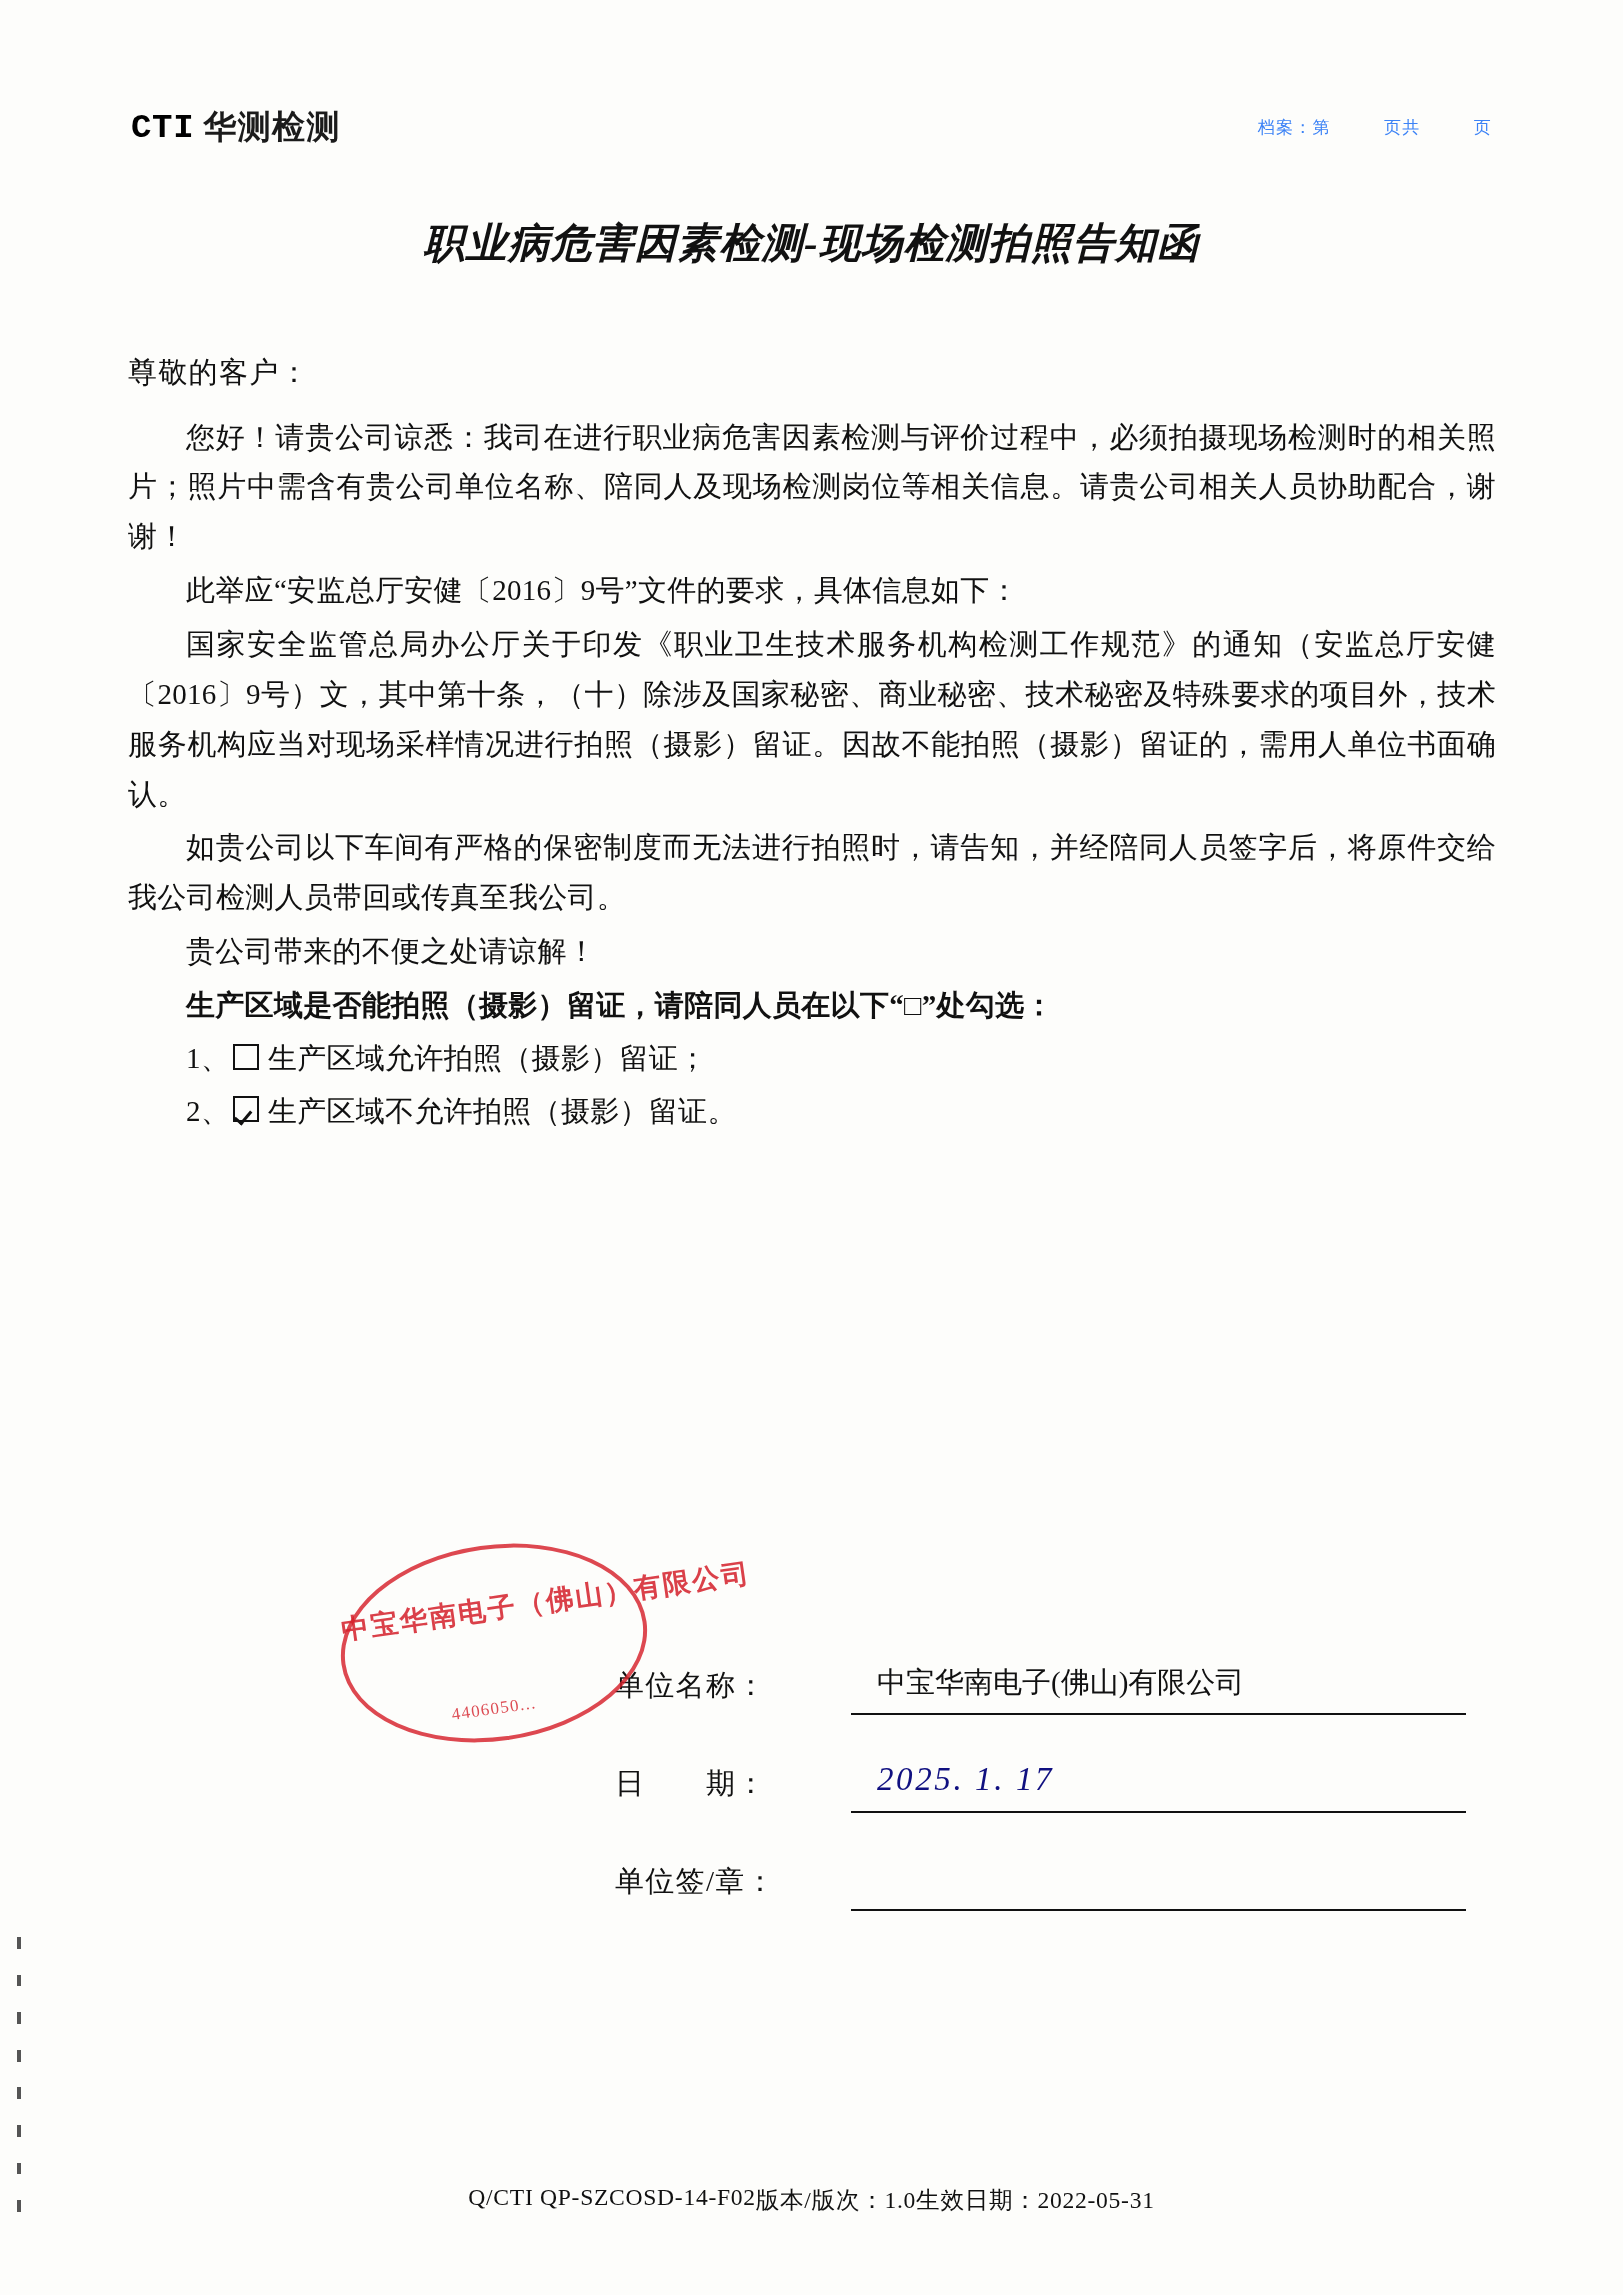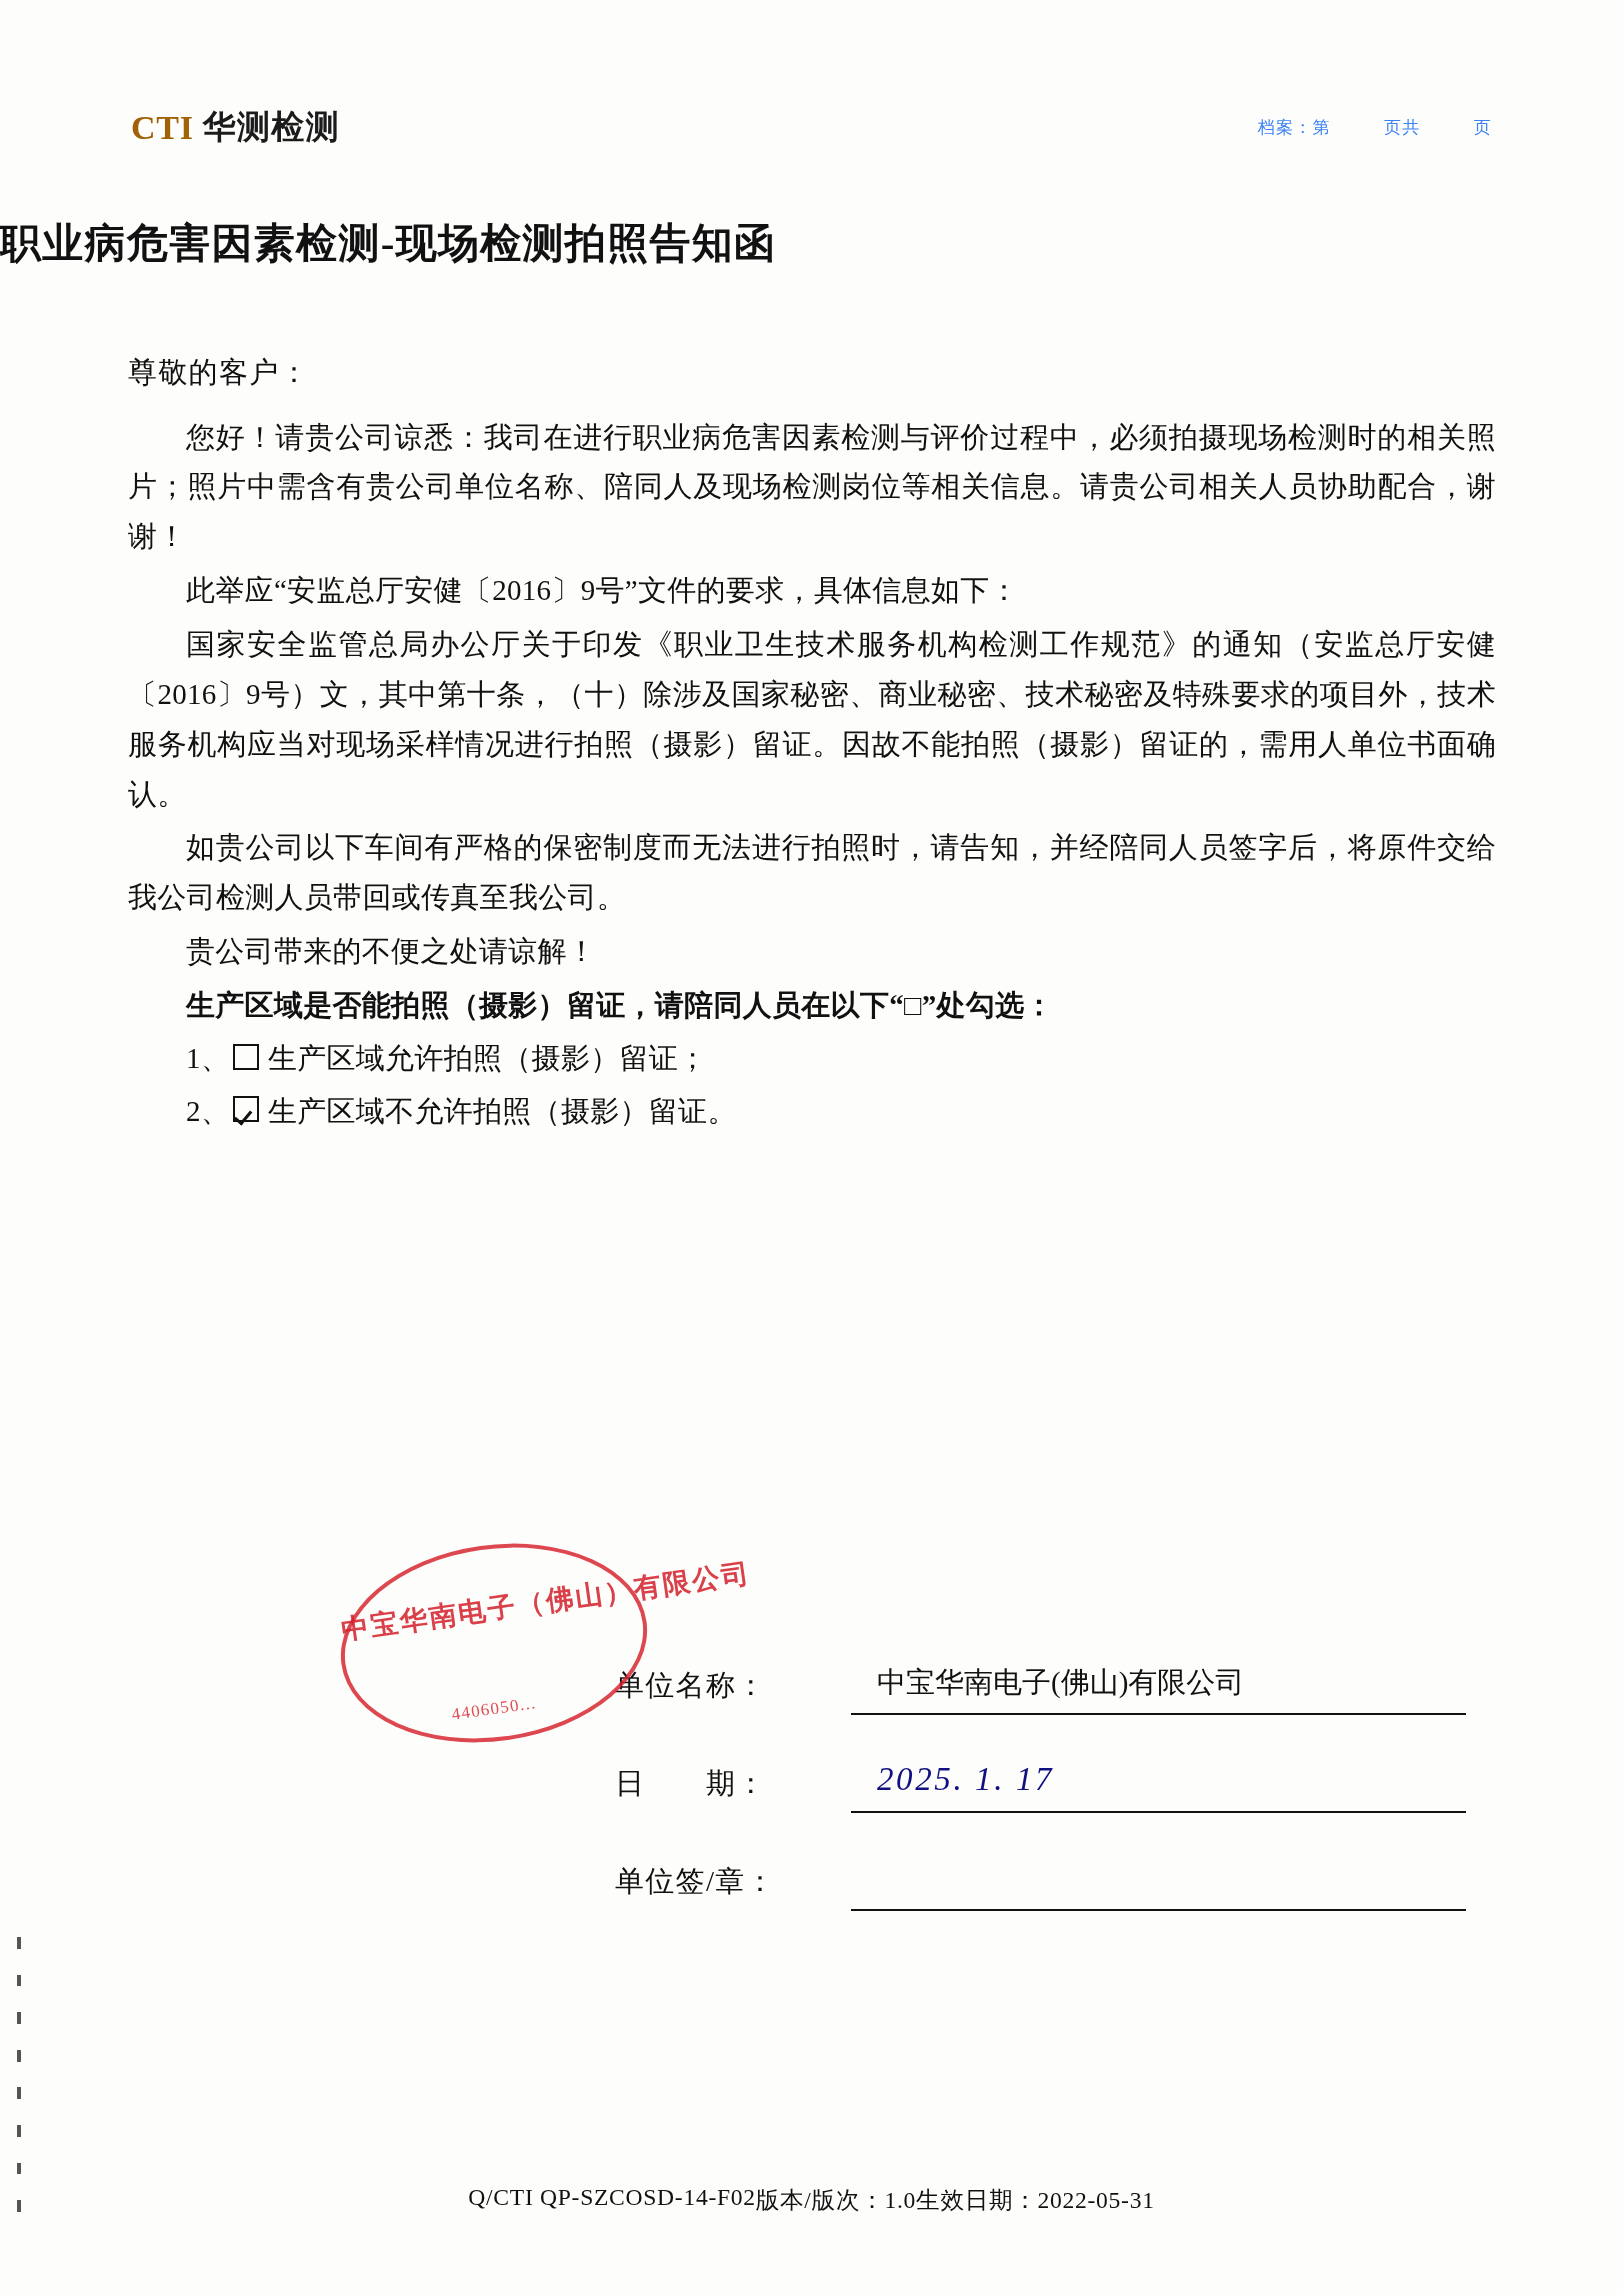--- a/index.html
+++ b/index.html
@@ -30,24 +30,24 @@
     display: flex;
     align-items: center;
     justify-content: space-between;
   }
   .logo {
     display: flex;
     align-items: center;
     gap: 9.2px;
   }
   .logo-cti {
-    font-family: Liberation Serif, serif;
+    font-family: Liberation Mono, monospace;
     font-weight: bold;
     font-size: 34px;
-    color: #a16207;
+    color: #000000;
     letter-spacing: 0.7px;
   }
   .logo-cn {
     font-family: "Liberation Sans", sans-serif;
     font-weight: bold;
     font-size: 33px;
     color: #1b1b1b;
     letter-spacing: 1.3px;
   }
   .archive {
@@ -57,24 +57,25 @@
     white-space: nowrap;
   }
   .archive .gap { display: inline-block; width: 42px; }
 
   
   .doc-title {
     position: absolute;
     top: 216px;
     left: 0;
     right: 0;
-    text-align: left;
+    text-align: center;
     font-size: 41px;
     font-weight: bold;
     letter-spacing: 1.3px;
+    font-style: italic;
   }
 
   
   .body-wrap {
     position: absolute;
     top: 353px;
     left: 128px;
     width: 1368px;
   }
   .salutation {

